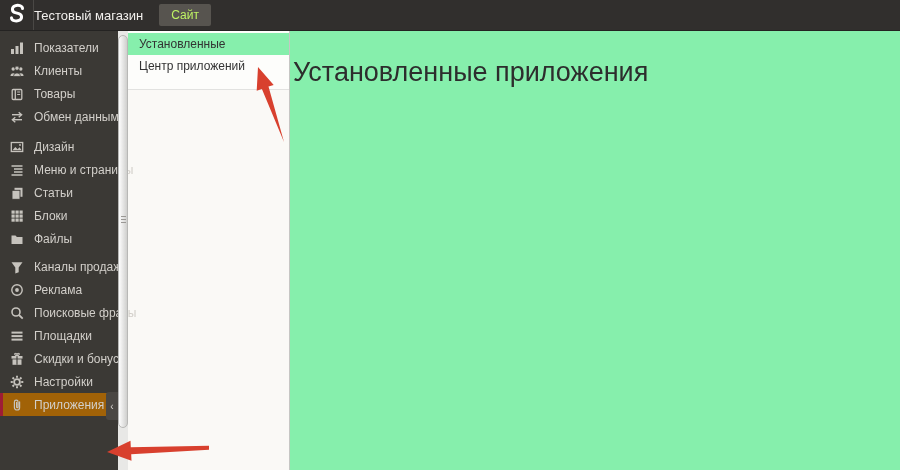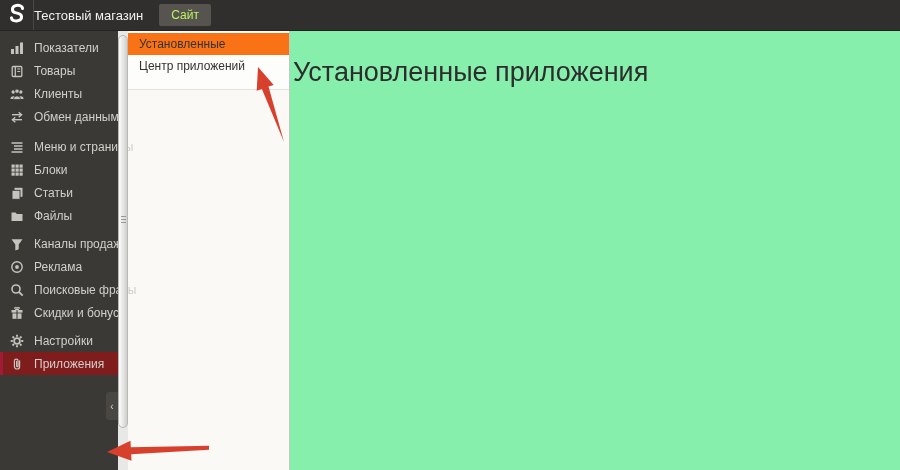--- a/index.html
+++ b/index.html
@@ -13,44 +13,44 @@
     display:flex;align-items:center;justify-content:center;}
   .store-name{margin-left:0;font-size:13px;color:#f2f0ed;}
   .site-btn{margin-left:16px;background:#57544f;color:#bef264;font-size:12px;
     padding:4px 12px;border-radius:2px;cursor:pointer;line-height:14px;}
 
   
   .main-row{display:flex;height:439px;}
 
   .sidebar{width:118px;background:#3b3935;position:relative;flex:none;}
   .side-group{padding-top:0;}
-  .g1{margin-top:5px;} .g2{margin-top:7px;} .g3{margin-top:5px;} .g4{margin-top:5px;}
+  .g1{margin-top:5px;} .g2{margin-top:7px;} .g3{margin-top:5px;} .g4{}
   .side-item{height:23px;display:flex;align-items:center;padding-left:9px;
     font-size:12px;color:#d2cfca;cursor:pointer;white-space:nowrap;}
   .side-item .ico{width:16px;height:16px;margin-right:9px;flex:none;
     display:flex;align-items:center;justify-content:center;}
-  .side-item.active{background:#7f1d1d;border-left:3px solid #9e1c36;padding-left:6px;}
+  .side-item.active{background:#a16207;border-left:3px solid #9e1c36;padding-left:6px;}
   .collapse-tab{position:absolute;right:0;top:361px;width:12px;height:28px;
     background:#4a4743;border-radius:3px 0 0 3px;color:#d8d5d0;font-size:10px;
     display:flex;align-items:center;justify-content:center;cursor:pointer;}
 
   .scrollstrip{width:10px;background:#e8e8e6;position:relative;flex:none;}
   .scroll-thumb{position:absolute;left:0;top:4px;width:10px;height:393px;
     background:linear-gradient(90deg,#fdfdfd,#cfcfcd);
     border:1px solid #b8b8b6;border-radius:5px;box-sizing:border-box;}
   .scroll-grip{position:absolute;top:180px;left:2px;width:5px;height:7px;
     background:repeating-linear-gradient(#9a9895 0 1px,rgba(0,0,0,0) 1px 3px);}
 
   .submenu{width:161px;border-right:1px solid #c6c6c4;background:#fbfaf8;
     display:flex;flex-direction:column;flex:none;}
   .submenu-top{background:#fdfdfb;padding-top:2px;padding-bottom:12px;
     border-bottom:1px solid #e2e2e0;}
   .submenu-item{height:22px;line-height:22px;padding-left:11px;font-size:12px;
     color:#333;cursor:pointer;white-space:nowrap;}
-  .submenu-item.active{background:#f97316;}
+  .submenu-item.active{background:#86efac;}
   .submenu-lower{flex:1;background:#faf9f6;}
 
   .content{flex:1;background:#86efac;padding:0 10px 0 3px;}
   .content h1{font-size:27px;font-weight:400;color:#2d2d2d;margin:26px 0 0 0;
     line-height:1.15;}
   .content p{font-size:12px;color:#333;margin:17px 0 0 0;line-height:1.45;}
   .content a{color:#3e7cbf;text-decoration:underline;cursor:pointer;}
 
   
   .overlay{position:absolute;left:0;top:0;width:900px;height:470px;
@@ -82,89 +82,99 @@
                   <rect x="1" y="8" width="3" height="5" fill="#c6c3bd"></rect>
                   <rect x="5.5" y="5" width="3" height="8" fill="#c6c3bd"></rect>
                   <rect x="10" y="1.5" width="3" height="11.5" fill="#c6c3bd"></rect>
                 </svg>
               </span>
               <span>Показатели</span>
             </div>
             <div class="side-item">
               <span class="ico">
                 <svg width="14" height="14" viewBox="0 0 14 14">
-                  <rect x="2.2" y="2.5" width="9.6" height="10" rx="1" fill="none" stroke="#c6c3bd" stroke-width="1.3"></rect>
-                  <path d="M5.3 2.5 v10" stroke="#c6c3bd" stroke-width="1.3"></path>
-                  <path d="M7.2 5 h3 M7.2 7.5 h3" stroke="#c6c3bd" stroke-width="1"></path>
-                </svg>
-              </span>
-              <span>Товары</span>
-            </div>
-            <div class="side-item">
-              <span class="ico">
-                <svg width="14" height="14" viewBox="0 0 14 14">
                   <circle cx="3.2" cy="5" r="1.7" fill="#c6c3bd"></circle>
                   <circle cx="10.8" cy="5" r="1.7" fill="#c6c3bd"></circle>
                   <path d="M0.5 12 a2.7 2.7 0 0 1 5.4 0 z" fill="#c6c3bd"></path>
                   <path d="M8.1 12 a2.7 2.7 0 0 1 5.4 0 z" fill="#c6c3bd"></path>
                   <circle cx="7" cy="4.2" r="2.1" fill="#c6c3bd" stroke="#3b3935" stroke-width="0.7"></circle>
                   <path d="M3.4 12.5 a3.6 3.6 0 0 1 7.2 0 z" fill="#c6c3bd" stroke="#3b3935" stroke-width="0.7"></path>
                 </svg>
               </span>
               <span>Клиенты</span>
             </div>
             <div class="side-item">
               <span class="ico">
                 <svg width="14" height="14" viewBox="0 0 14 14">
+                  <rect x="2.2" y="2.5" width="9.6" height="10" rx="1" fill="none" stroke="#c6c3bd" stroke-width="1.3"></rect>
+                  <path d="M5.3 2.5 v10" stroke="#c6c3bd" stroke-width="1.3"></path>
+                  <path d="M7.2 5 h3 M7.2 7.5 h3" stroke="#c6c3bd" stroke-width="1"></path>
+                </svg>
+              </span>
+              <span>Товары</span>
+            </div>
+            <div class="side-item">
+              <span class="ico">
+                <svg width="14" height="14" viewBox="0 0 14 14">
                   <path d="M2 4.7 h9" stroke="#c6c3bd" stroke-width="1.4"></path>
                   <path d="M8.7 2.2 L11.6 4.7 L8.7 7.2" fill="none" stroke="#c6c3bd" stroke-width="1.4"></path>
                   <path d="M12 9.7 h-9" stroke="#c6c3bd" stroke-width="1.4"></path>
                   <path d="M5.3 7.2 L2.4 9.7 L5.3 12.2" fill="none" stroke="#c6c3bd" stroke-width="1.4"></path>
                 </svg>
               </span>
               <span>Обмен данными</span>
             </div>
           </div>
           <div class="side-group g2">
             <div class="side-item">
               <span class="ico">
                 <svg width="14" height="14" viewBox="0 0 14 14">
+                  <rect x="1.3" y="2.5" width="11.4" height="9" fill="none" stroke="#c6c3bd" stroke-width="1.3"></rect>
+                  <path d="M2.5 10.3 l2.8-3.4 2.3 2.3 1.9-1.9 2.2 3 z" fill="#c6c3bd"></path>
+                  <circle cx="10" cy="5" r="0.9" fill="#c6c3bd"></circle>
+                </svg>
+              </span>
+              <span>Дизайн</span>
+            </div>
+            <div class="side-item">
+              <span class="ico">
+                <svg width="14" height="14" viewBox="0 0 14 14">
                   <path d="M1.5 3 h11 M4 6 h8.5 M4 9 h8.5 M1.5 12 h11" stroke="#c6c3bd" stroke-width="1.4"></path>
                 </svg>
               </span>
               <span>Меню и страницы</span>
+            </div>
+            <div class="side-item">
+              <span class="ico">
+                <svg width="14" height="14" viewBox="0 0 14 14">
+                  <rect x="4.5" y="1.8" width="8" height="9" fill="#c6c3bd"></rect>
+                  <rect x="2" y="4.3" width="8" height="9" fill="#c6c3bd" stroke="#3b3935" stroke-width="0.9"></rect>
+                </svg>
+              </span>
+              <span>Статьи</span>
             </div>
             <div class="side-item">
               <span class="ico">
                 <svg width="14" height="14" viewBox="0 0 14 14">
                   <rect x="1.5" y="1.5" width="3.2" height="3.2" fill="#c6c3bd"></rect>
                   <rect x="5.5" y="1.5" width="3.2" height="3.2" fill="#c6c3bd"></rect>
                   <rect x="9.5" y="1.5" width="3.2" height="3.2" fill="#c6c3bd"></rect>
                   <rect x="1.5" y="5.5" width="3.2" height="3.2" fill="#c6c3bd"></rect>
                   <rect x="5.5" y="5.5" width="3.2" height="3.2" fill="#c6c3bd"></rect>
                   <rect x="9.5" y="5.5" width="3.2" height="3.2" fill="#c6c3bd"></rect>
                   <rect x="1.5" y="9.5" width="3.2" height="3.2" fill="#c6c3bd"></rect>
                   <rect x="5.5" y="9.5" width="3.2" height="3.2" fill="#c6c3bd"></rect>
                   <rect x="9.5" y="9.5" width="3.2" height="3.2" fill="#c6c3bd"></rect>
                 </svg>
               </span>
               <span>Блоки</span>
             </div>
             <div class="side-item">
               <span class="ico">
                 <svg width="14" height="14" viewBox="0 0 14 14">
-                  <rect x="4.5" y="1.8" width="8" height="9" fill="#c6c3bd"></rect>
-                  <rect x="2" y="4.3" width="8" height="9" fill="#c6c3bd" stroke="#3b3935" stroke-width="0.9"></rect>
-                </svg>
-              </span>
-              <span>Статьи</span>
-            </div>
-            <div class="side-item">
-              <span class="ico">
-                <svg width="14" height="14" viewBox="0 0 14 14">
                   <path d="M1.5 3.5 h4 l1.4 1.6 h5.6 v7 h-11 z" fill="#c6c3bd"></path>
                 </svg>
               </span>
               <span>Файлы</span>
             </div>
           </div>
           <div class="side-group g3">
             <div class="side-item">
               <span class="ico">
                 <svg width="14" height="14" viewBox="0 0 14 14">
@@ -183,20 +193,30 @@
               <span>Реклама</span>
             </div>
             <div class="side-item">
               <span class="ico">
                 <svg width="14" height="14" viewBox="0 0 14 14">
                   <circle cx="6" cy="6" r="4" fill="none" stroke="#c6c3bd" stroke-width="1.6"></circle>
                   <path d="M9 9 L12.7 12.7" stroke="#c6c3bd" stroke-width="1.8"></path>
                 </svg>
               </span>
               <span>Поисковые фразы</span>
+            </div>
+            <div class="side-item">
+              <span class="ico">
+                <svg width="14" height="14" viewBox="0 0 14 14">
+                  <rect x="1.5" y="2.6" width="11" height="2" fill="#c6c3bd"></rect>
+                  <rect x="1.5" y="6.1" width="11" height="2" fill="#c6c3bd"></rect>
+                  <rect x="1.5" y="9.6" width="11" height="2" fill="#c6c3bd"></rect>
+                </svg>
+              </span>
+              <span>Площадки</span>
             </div>
             <div class="side-item">
               <span class="ico">
                 <svg width="14" height="14" viewBox="0 0 14 14">
                   <rect x="1.5" y="4" width="11" height="2.6" fill="#c6c3bd"></rect>
                   <rect x="2.5" y="7.4" width="9" height="5.4" fill="#c6c3bd"></rect>
                   <path d="M7 4 v8.8" stroke="#3b3935" stroke-width="1.1"></path>
                   <path d="M7 3.8 C5 3.8 3.8 1.4 5.6 1.2 C7 1 7 3.8 7 3.8 C7 3.8 7 1 8.4 1.2 C10.2 1.4 9 3.8 7 3.8 Z" fill="none" stroke="#c6c3bd" stroke-width="1.1"></path>
                 </svg>
               </span>

